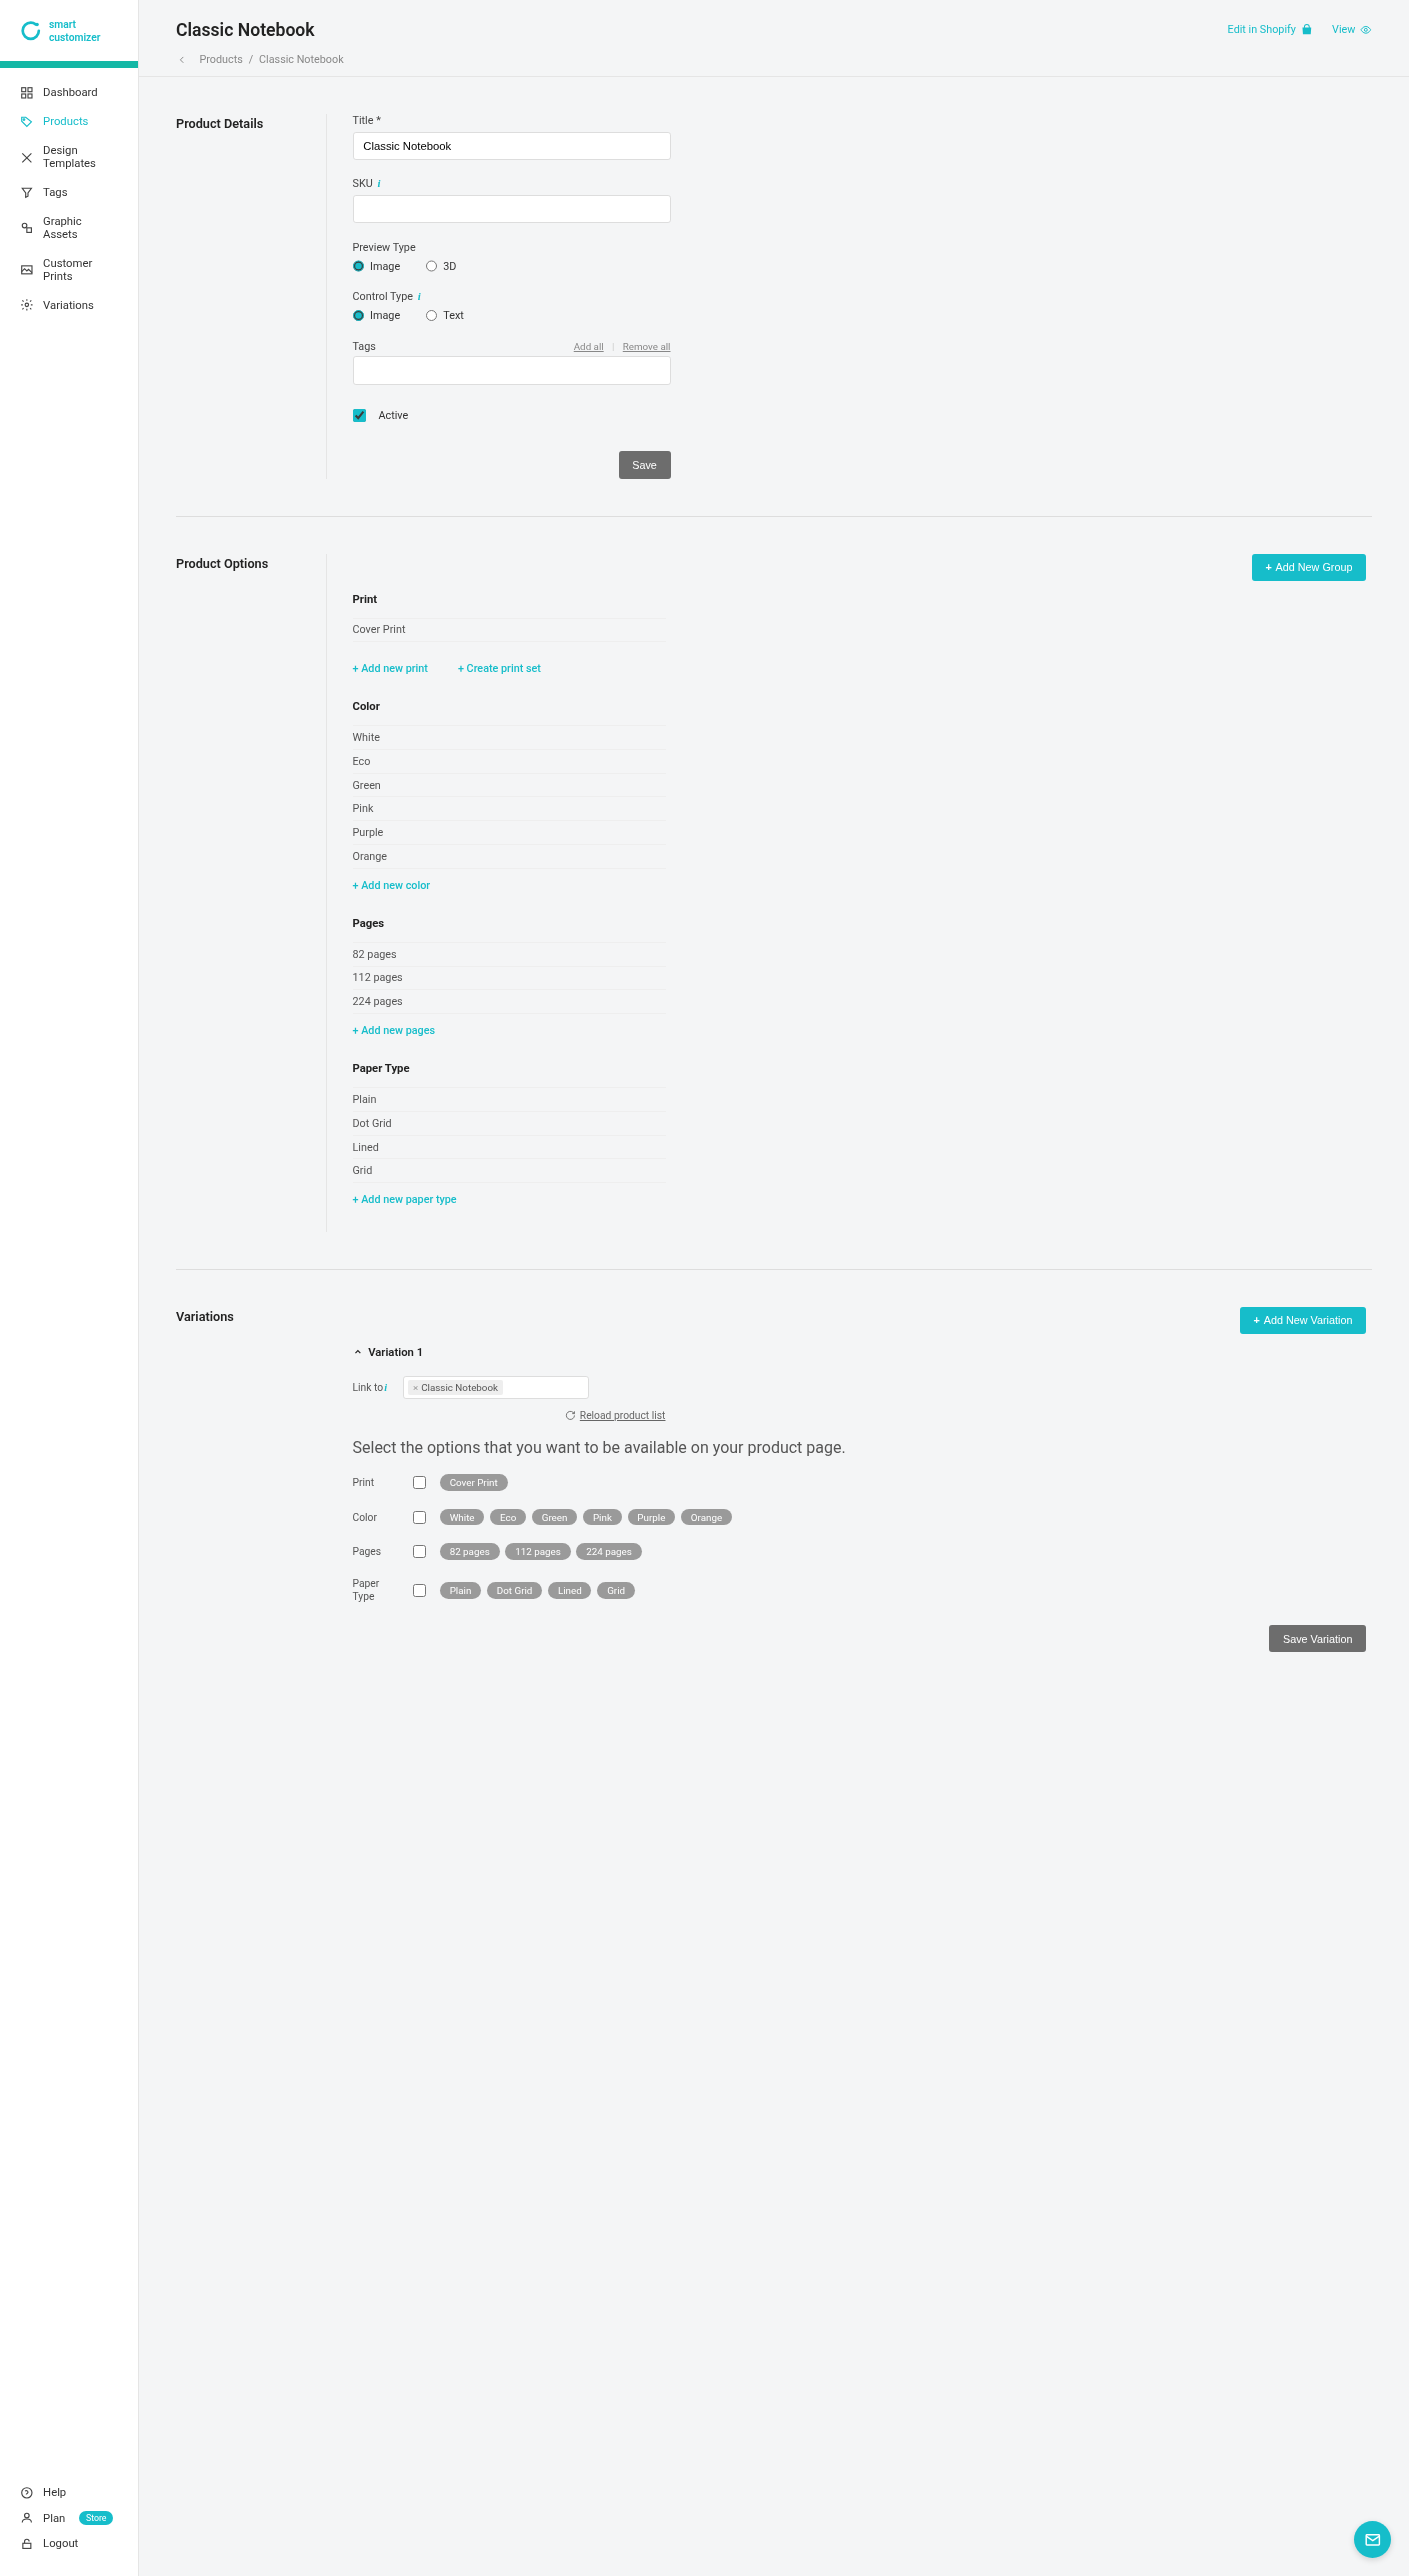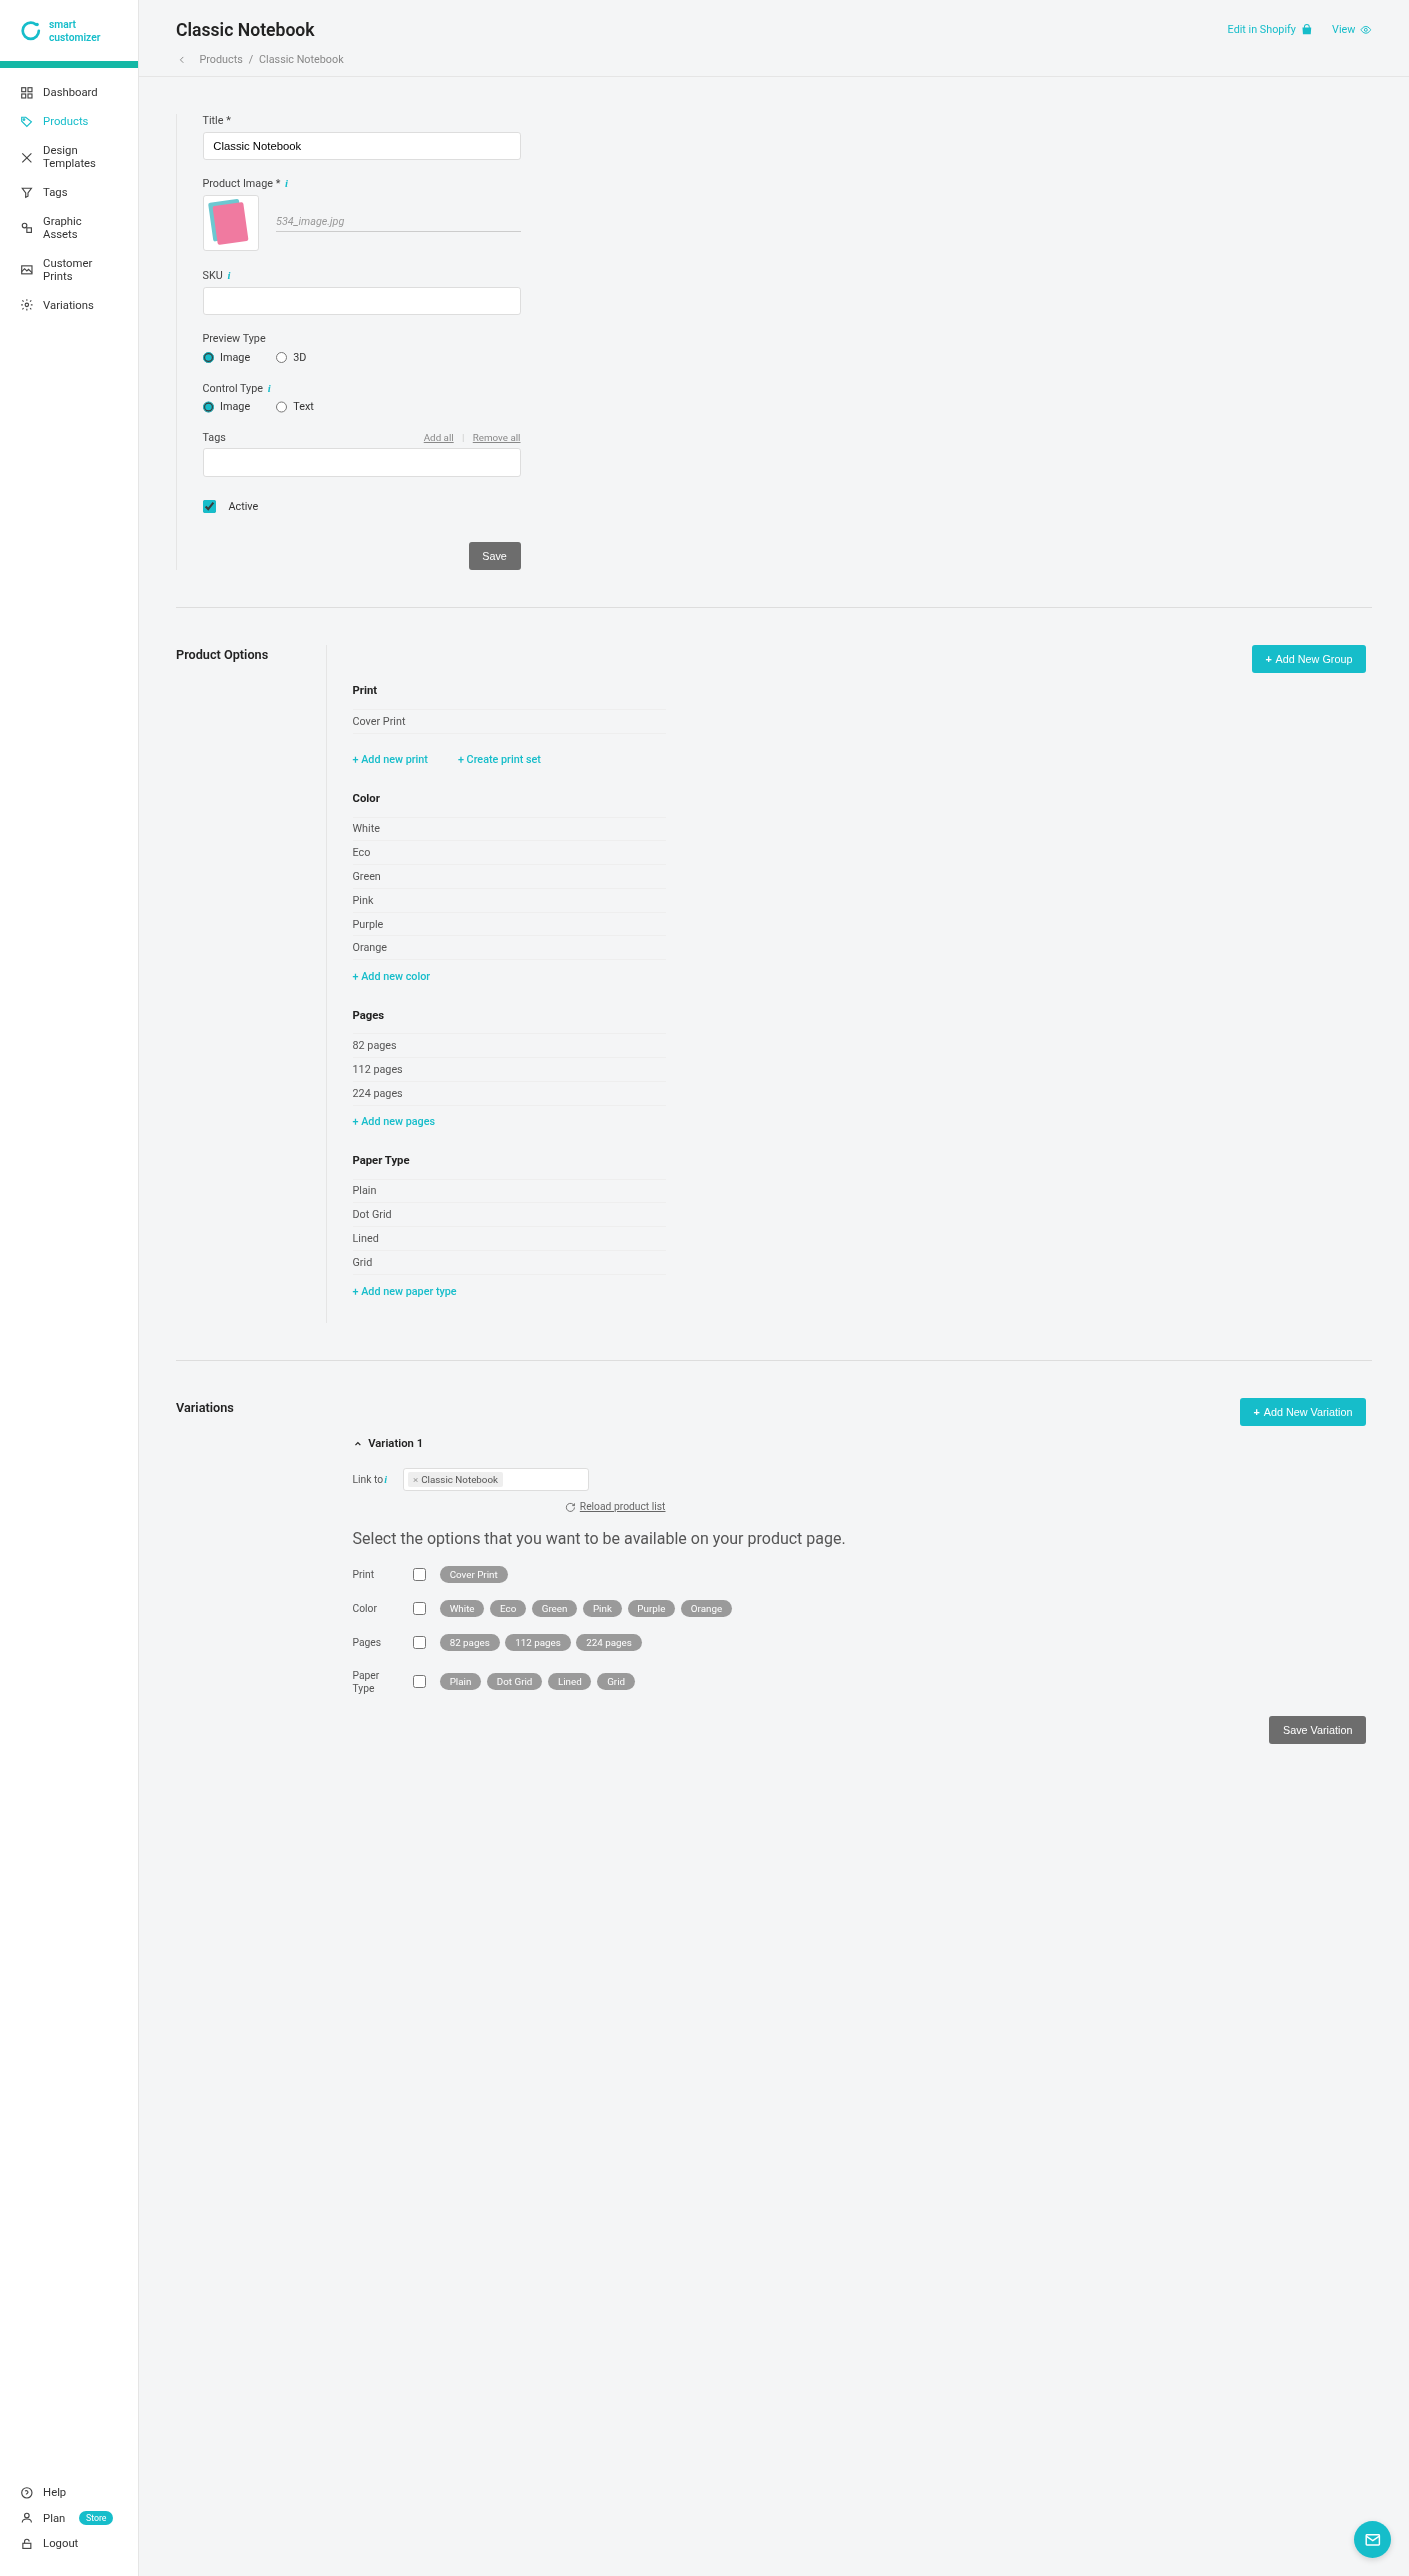--- a/index.html
+++ b/index.html
@@ -238,33 +238,25 @@
           </svg>
         </span>
       <a href="#">Products</a>
       <span>/</span>
       <span>Classic Notebook</span>
     </div>
 
     <div class="content">
 
       <section class="section">
+        <div class="section-title">Product Details</div>
         <div class="section-body">
           <div class="form-group">
             <label class="lbl">Title *</label>
             <input class="text" type="text" value="Classic Notebook" style="">
-          </div>
-          <div class="form-group">
-            <label class="lbl"><span>Product Image *</span> <span class="info">i</span></label>
-            <div class="image-row">
-              <div class="image-thumb">
-                  <div class="notebook-pink"></div>
-                </div>
-              <div class="filename">534_image.jpg</div>
-            </div>
           </div>
           <div class="form-group">
             <label class="lbl"><span>SKU</span> <span class="info">i</span></label>
             <input class="text" type="text" value="" style="">
           </div>
           <div class="form-group">
             <label class="lbl">Preview Type</label>
             <div class="radio-row">
               <label class="radio-opt">
                   <input type="radio" name="pv" checked="" style=""> 

